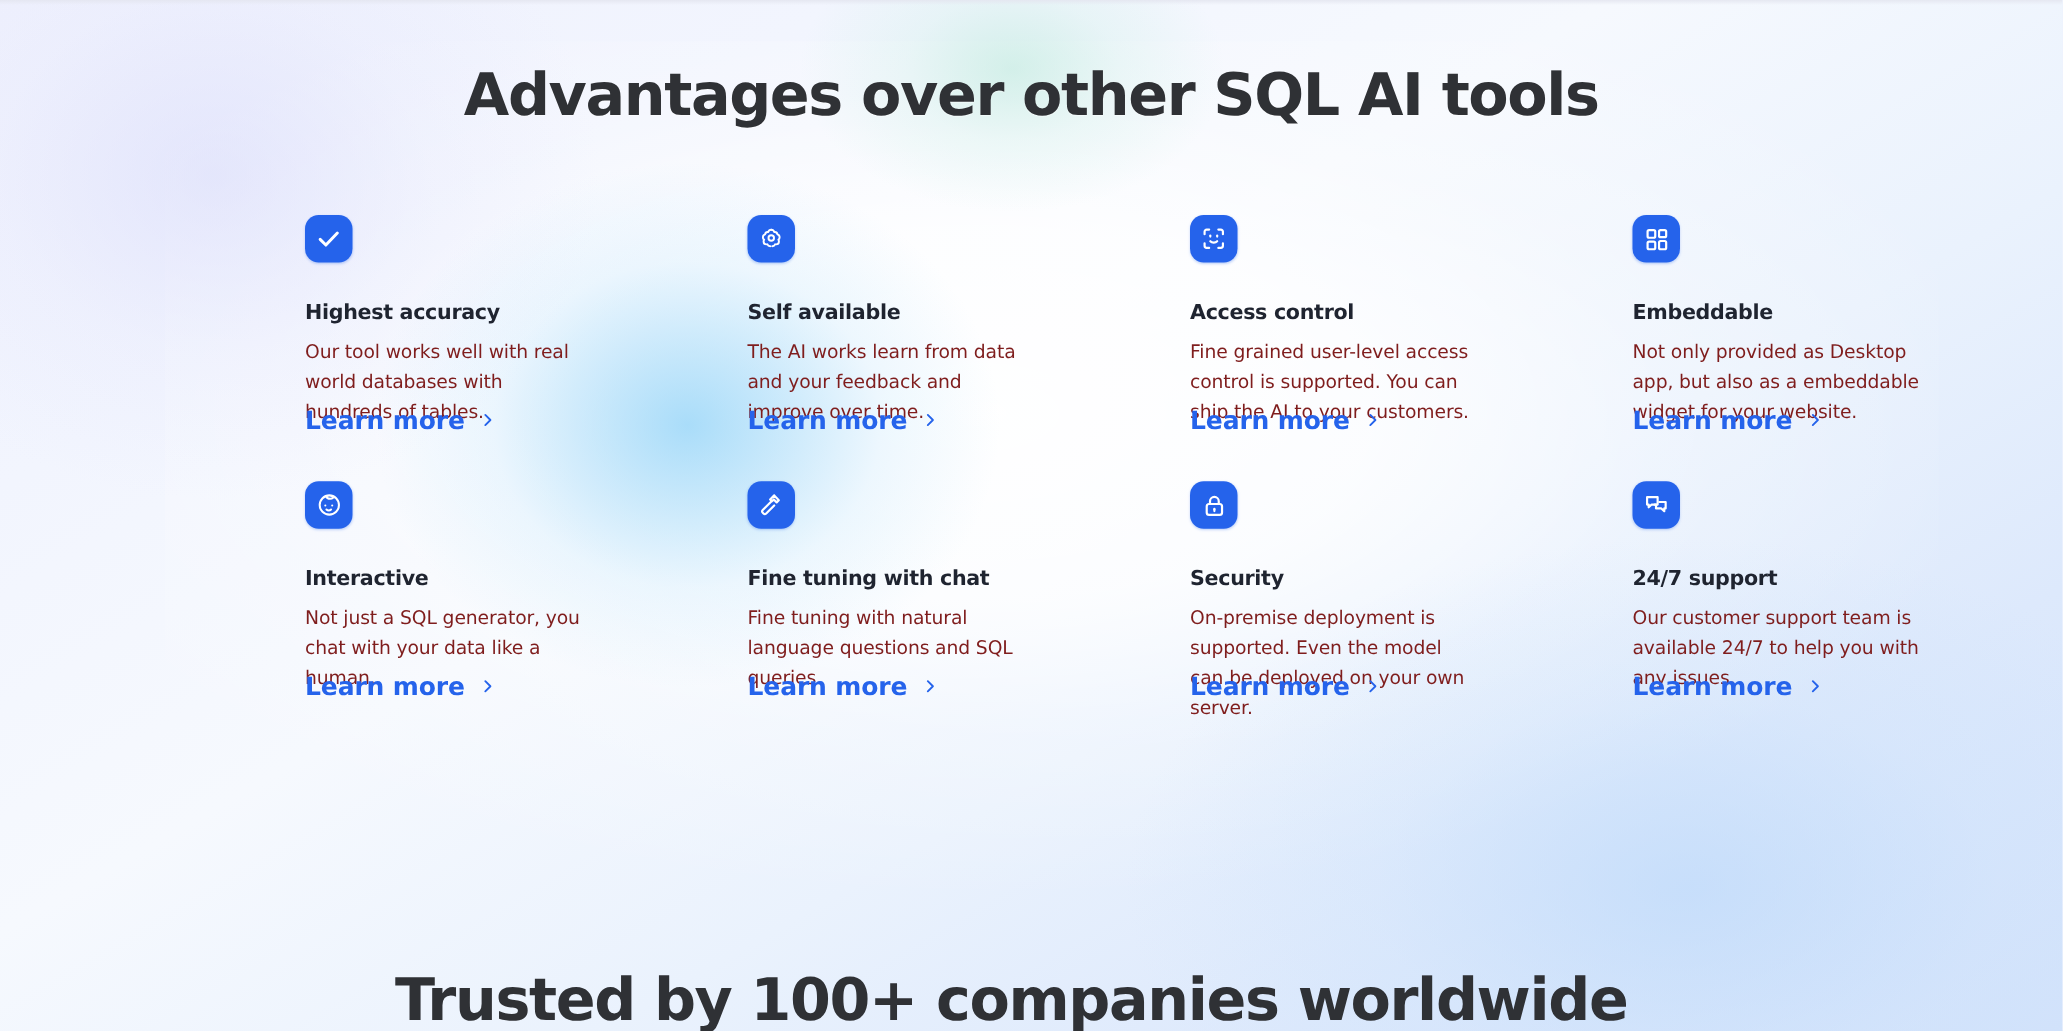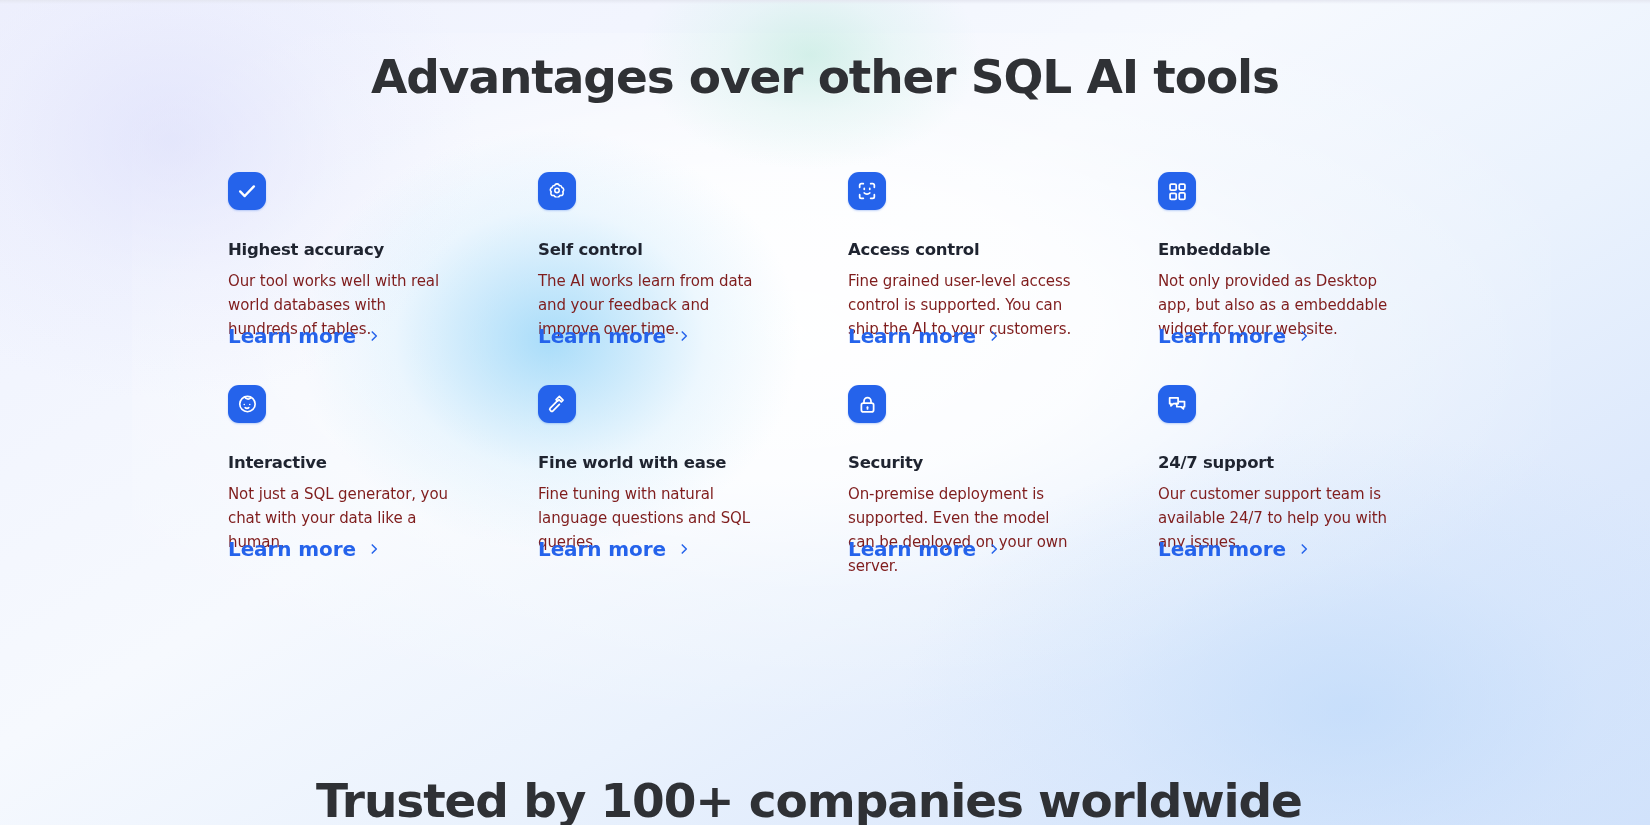--- a/index.html
+++ b/index.html
@@ -120,26 +120,27 @@
     font-weight: 700;
     letter-spacing: -1.1px;
     color: #2f3135;
     font-family: "DejaVu Sans", "Liberation Sans", sans-serif;
     text-shadow: 0 1px 1px rgba(255,255,255,0.55);
   }
 
   .grid {
     position: absolute;
     top: 172px;
-    left: 228px;
+    left: 244px;
     width: 1200px;
     display: grid;
     grid-template-columns: repeat(4, 310px);
     column-gap: 0px;
     row-gap: 44px;
+    gap: 44px;
   }
 
   .card {
     width: 250px;
     position: relative;
   }
 
   .icon-tile {
     width: 38px;
     height: 38px;
@@ -238,21 +239,21 @@
     </div>
 
     <div class="card row1">
       <div class="icon-tile">
         <svg width="22" height="22" viewBox="0 0 24 24" fill="none" stroke="#ffffff" stroke-width="1.7" stroke-linecap="round" stroke-linejoin="round">
           <path d="M12 4.2c-1.3 0-2.3.8-2.6 1.9-1.4-.2-2.6.8-2.8 2.1-1.1.3-1.9 1.3-1.9 2.5 0 .9.4 1.7 1.1 2.2-.3.4-.5 1-.5 1.5 0 1.4 1.1 2.5 2.5 2.5.3 0 .6 0 .8-.1.4 1 1.4 1.7 2.5 1.7"></path>
           <path d="M12 4.2c1.3 0 2.3.8 2.6 1.9 1.4-.2 2.6.8 2.8 2.1 1.1.3 1.9 1.3 1.9 2.5 0 .9-.4 1.7-1.1 2.2.3.4.5 1 .5 1.5 0 1.4-1.1 2.5-2.5 2.5-.3 0-.6 0-.8-.1-.4 1-1.4 1.7-2.5 1.7"></path>
           <circle cx="12" cy="11.4" r="2.4"></circle>
         </svg>
       </div>
-      <div class="card-title">Self control</div>
+      <div class="card-title">Self available</div>
       <div class="card-desc">The AI works learn from data and your feedback and improve over time.</div>
       <a class="learn-more" href="#">
         <span>Learn more</span>
         <svg width="14" height="14" viewBox="0 0 24 24" fill="none" stroke="#2563eb" stroke-width="2.6" stroke-linecap="round" stroke-linejoin="round">
           <path d="M9 5l7 7-7 7"></path>
         </svg>
       </a>
     </div>
 
     <div class="card row1">
@@ -316,21 +317,21 @@
       </a>
     </div>
 
     <div class="card row2">
       <div class="icon-tile">
         <svg width="22" height="22" viewBox="0 0 24 24" fill="none" stroke="#ffffff" stroke-width="1.9" stroke-linecap="round" stroke-linejoin="round">
           <path d="M14.6 3.6 11 7.2l1.6 1.6 1.6-1.6 2.5 2.5 1.9-1.9-4-4z"></path>
           <path d="M11.6 9.4 4.6 16.4a1.7 1.7 0 0 0 0 2.4l.6.6a1.7 1.7 0 0 0 2.4 0l7-7"></path>
         </svg>
       </div>
-      <div class="card-title">Fine world with ease</div>
+      <div class="card-title">Fine tuning with chat</div>
       <div class="card-desc">Fine tuning with natural language questions and SQL queries.</div>
       <a class="learn-more" href="#">
         <span>Learn more</span>
         <svg width="14" height="14" viewBox="0 0 24 24" fill="none" stroke="#2563eb" stroke-width="2.6" stroke-linecap="round" stroke-linejoin="round">
           <path d="M9 5l7 7-7 7"></path>
         </svg>
       </a>
     </div>
 
     <div class="card row2">

